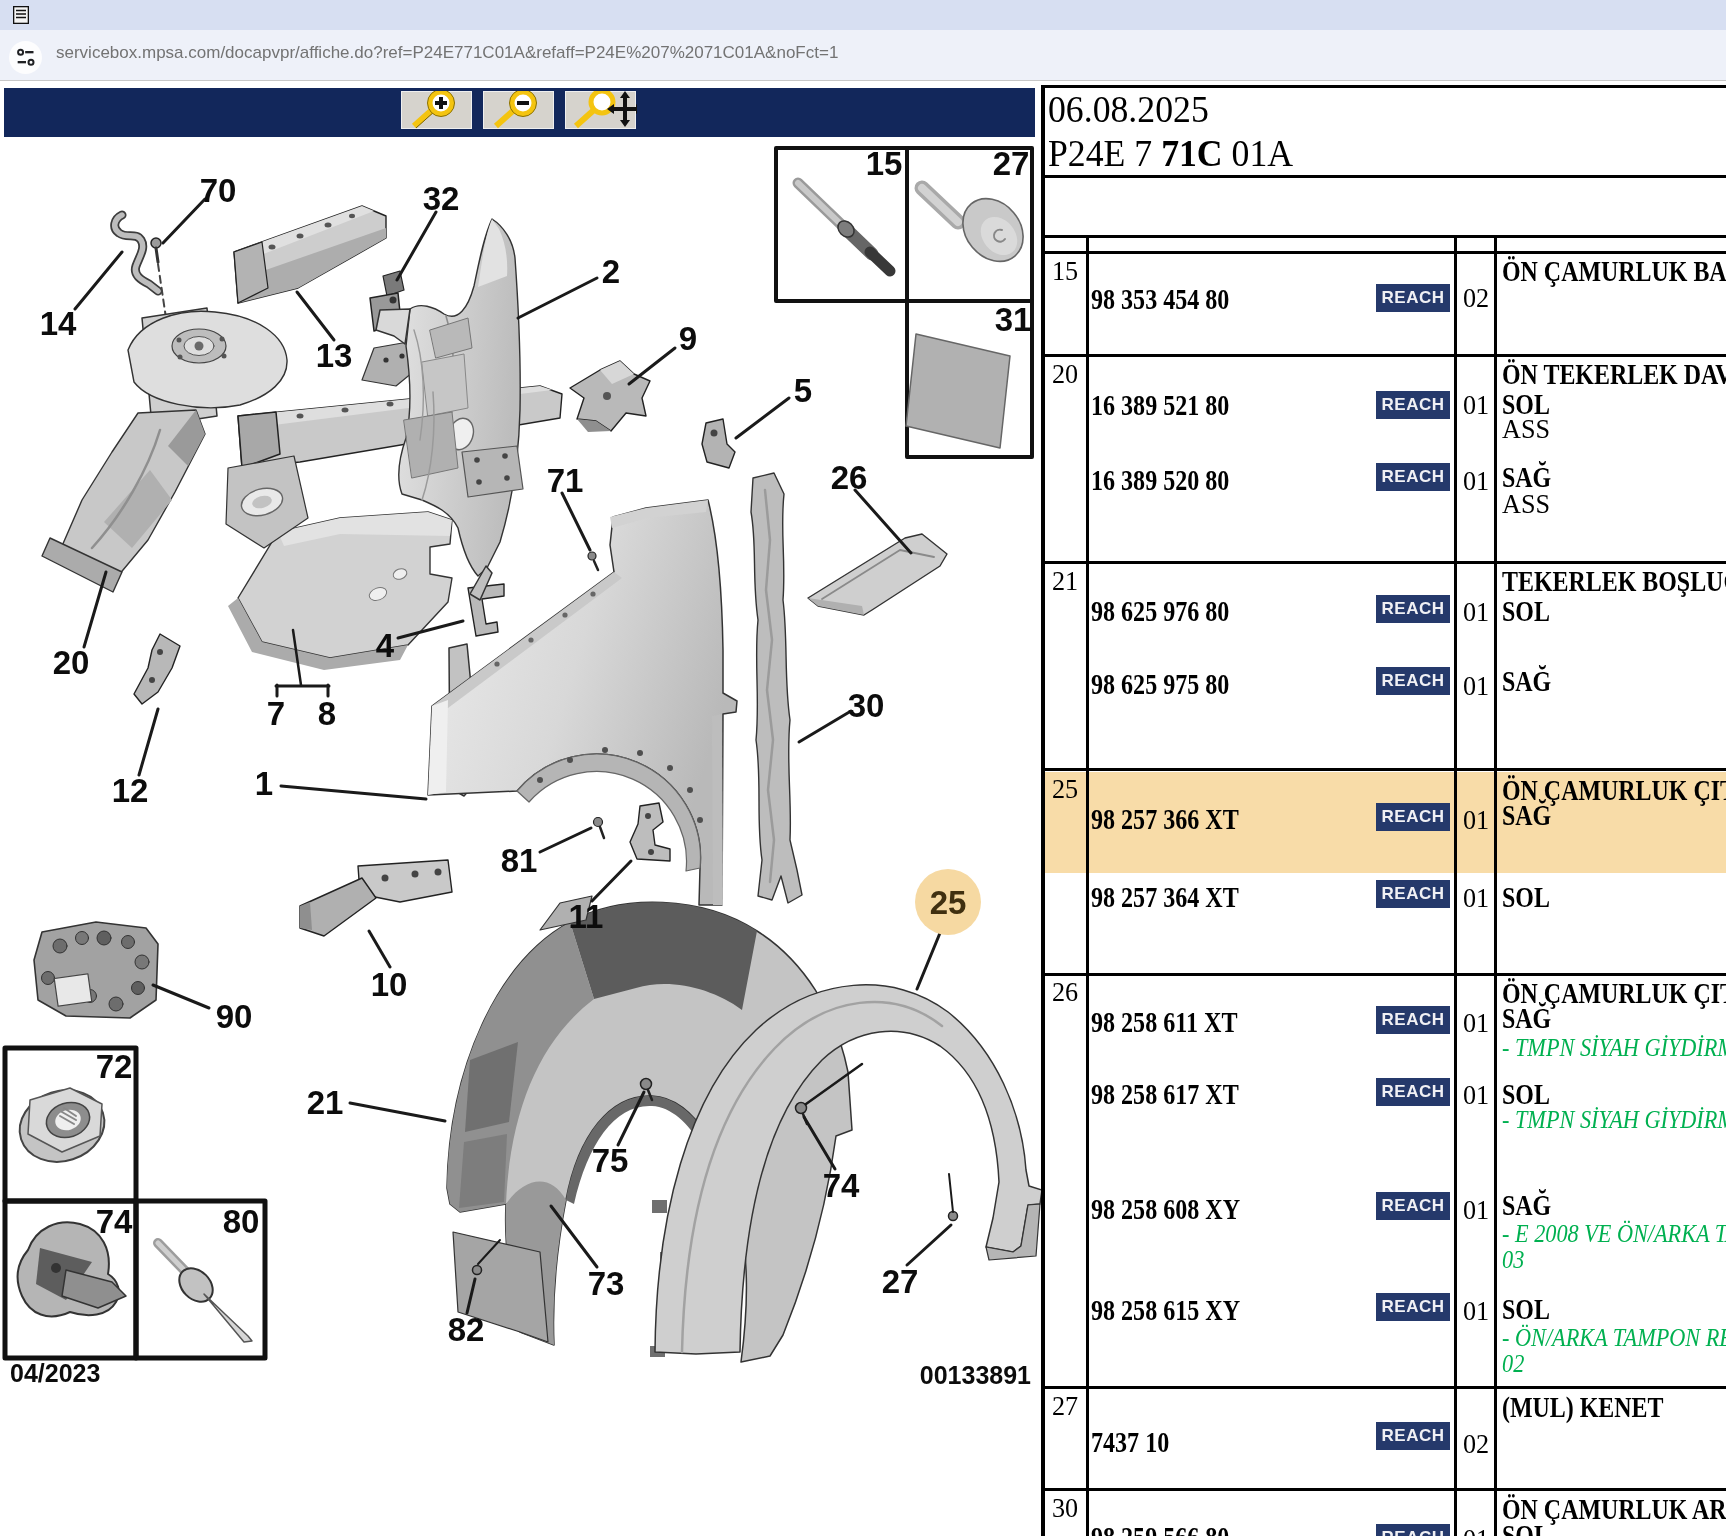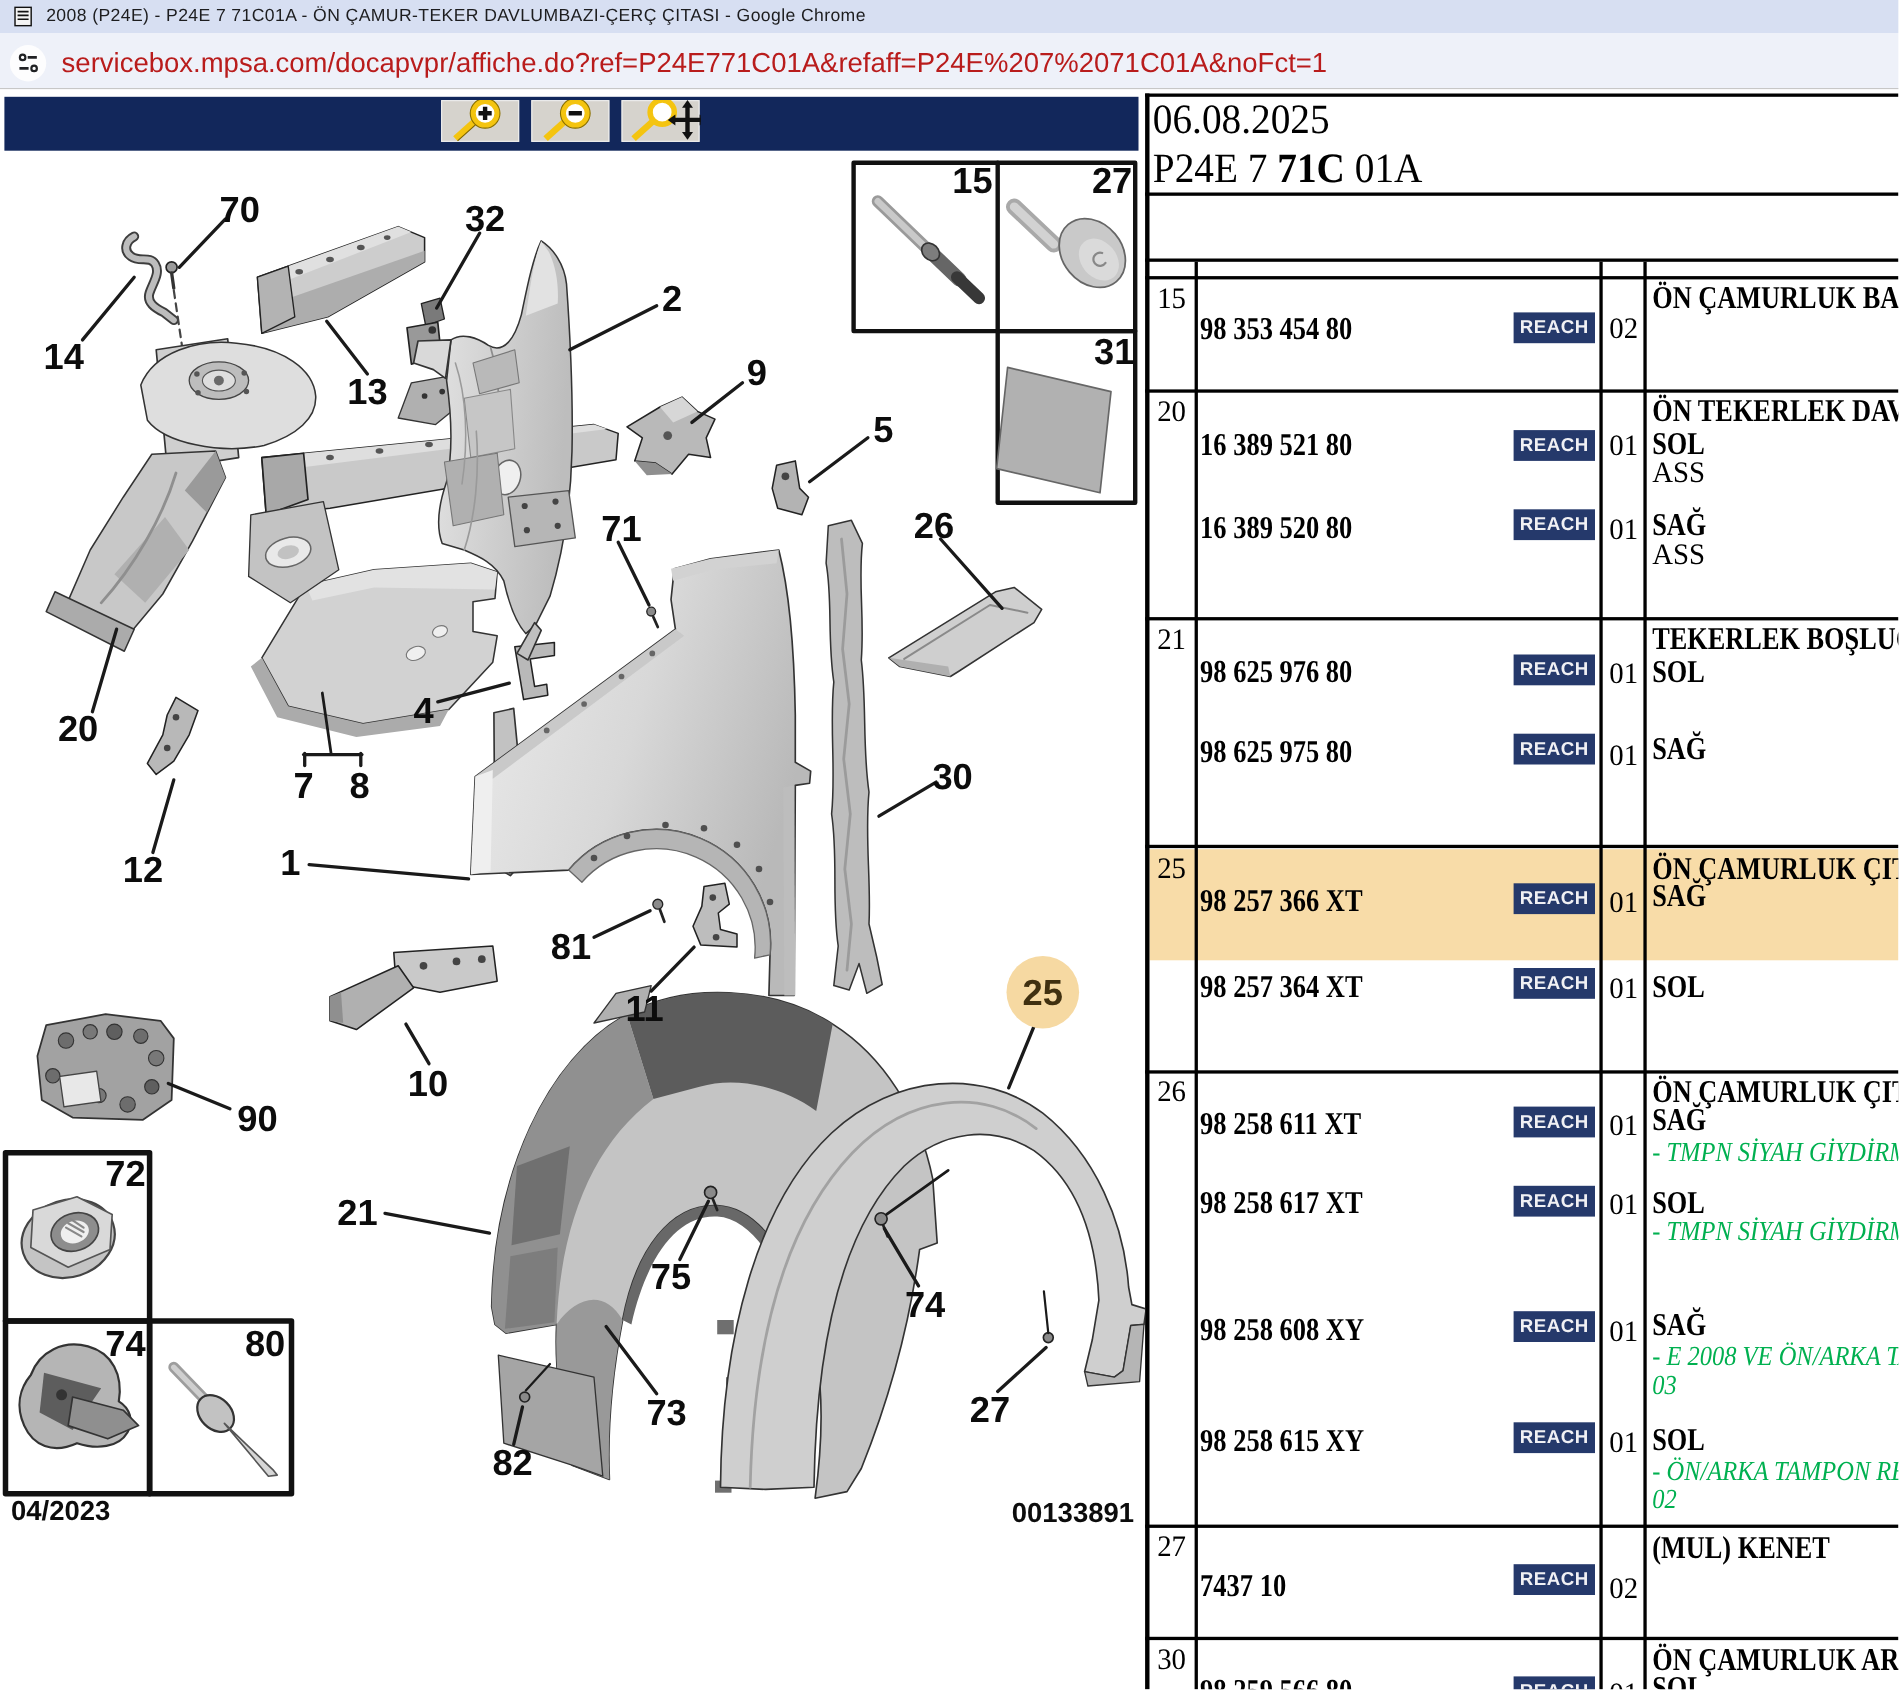--- a/index.html
+++ b/index.html
@@ -4,21 +4,21 @@
 <style>
   html,body{margin:0;padding:0;background:#fff;}
   body{width:1726px;height:1536px;overflow:hidden;position:relative;
        font-family:"Liberation Sans", sans-serif;}
   .abs{position:absolute;}
   
   #titlebar{left:0;top:0;width:1726px;height:30px;background:#d7dff2;}
   #titlebar .txt{left:42px;top:6px;font-size:16px;color:#1d1d1f;letter-spacing:0.35px;}
   #urlbar{left:0;top:30px;width:1726px;height:50px;background:#eef1f9;border-bottom:1px solid #c7c7c7;}
   #urlcircle{left:9px;top:11px;width:33px;height:33px;border-radius:50%;background:#fdfdfe;position:absolute;}
-  #urltxt{left:56px;top:13px;font-size:25px;color:#b91c1c;position:absolute;}
+  #urltxt{left:56px;top:13px;font-size:17px;color:#737373;position:absolute;}
   
   #navybar{left:4px;top:88px;width:1031px;height:49px;background:#12275b;}
   .zbtn{top:91px;width:71px;height:38px;background:#d6d3cd;border:1px solid #efefef;box-sizing:border-box;}
   
   .t{position:absolute;font-family:"Liberation Serif",serif;color:#000;white-space:pre;transform-origin:0 0;}
   .ref{font-size:29px;font-weight:bold;transform:scaleX(0.83);}
   .big{font-size:29px;font-weight:bold;transform:scaleX(0.825);}
   .sm{font-size:27px;transform:scaleX(0.97);}
   .grn{font-size:25px;font-style:italic;color:#00b050;transform:scaleX(0.89);}
   .ttl{font-size:38px;transform:scaleX(0.94);}
@@ -30,21 +30,20 @@
 </style>
 </head>
 <body>
   <div class="abs" id="titlebar">
     <svg class="abs" style="left:13px;top:6px" width="16" height="18" viewBox="0 0 16 18">
       <rect x="0.5" y="0.5" width="15" height="17" fill="#f4f4f4" stroke="#111" stroke-width="1.6"></rect>
       <line x1="3" y1="4.5" x2="13" y2="4.5" stroke="#111" stroke-width="1.5"></line>
       <line x1="3" y1="8" x2="13" y2="8" stroke="#111" stroke-width="1.5"></line>
       <line x1="3" y1="11.5" x2="13" y2="11.5" stroke="#111" stroke-width="1.5"></line>
     </svg>
-    <div class="abs txt">2008 (P24E) - P24E 7 71C01A - ÖN ÇAMUR-TEKER DAVLUMBAZI-ÇERÇ ÇITASI - Google Chrome</div>
   </div>
   <div class="abs" id="urlbar">
     <div id="urlcircle"></div>
     <svg class="abs" style="left:16px;top:18px" width="20" height="20" viewBox="0 0 24 24">
       <circle cx="5.5" cy="5" r="3" fill="none" stroke="#202124" stroke-width="2.4"></circle>
       <line x1="11" y1="5" x2="21" y2="5" stroke="#202124" stroke-width="2.8"></line>
       <circle cx="18" cy="17" r="3" fill="none" stroke="#202124" stroke-width="2.4"></circle>
       <line x1="2" y1="17" x2="12" y2="17" stroke="#202124" stroke-width="2.8"></line>
     </svg>
     <div id="urltxt">servicebox.mpsa.com/docapvpr/affiche.do?ref=P24E771C01A&amp;refaff=P24E%207%2071C01A&amp;noFct=1</div>

